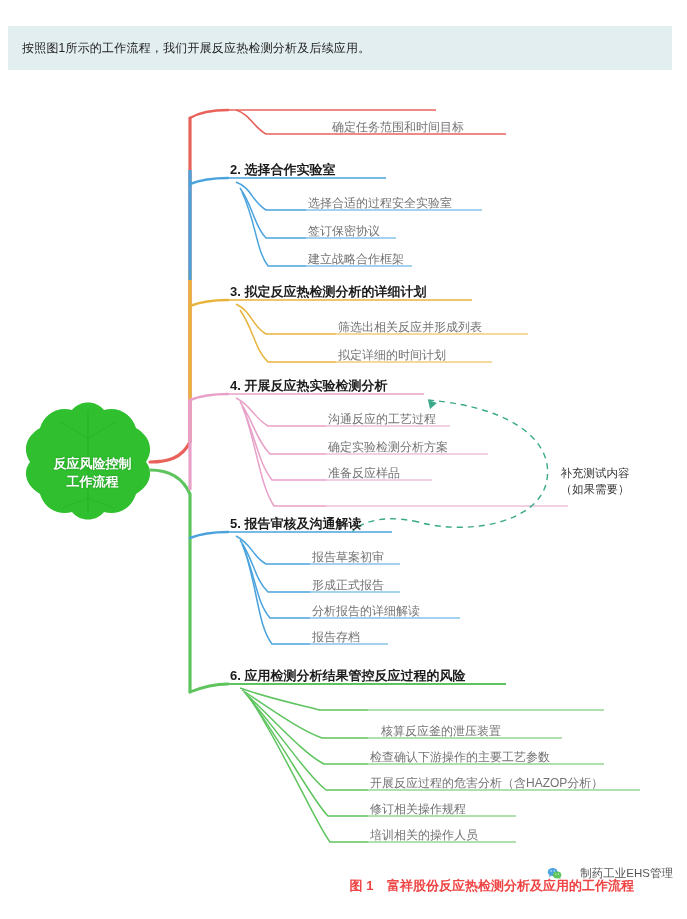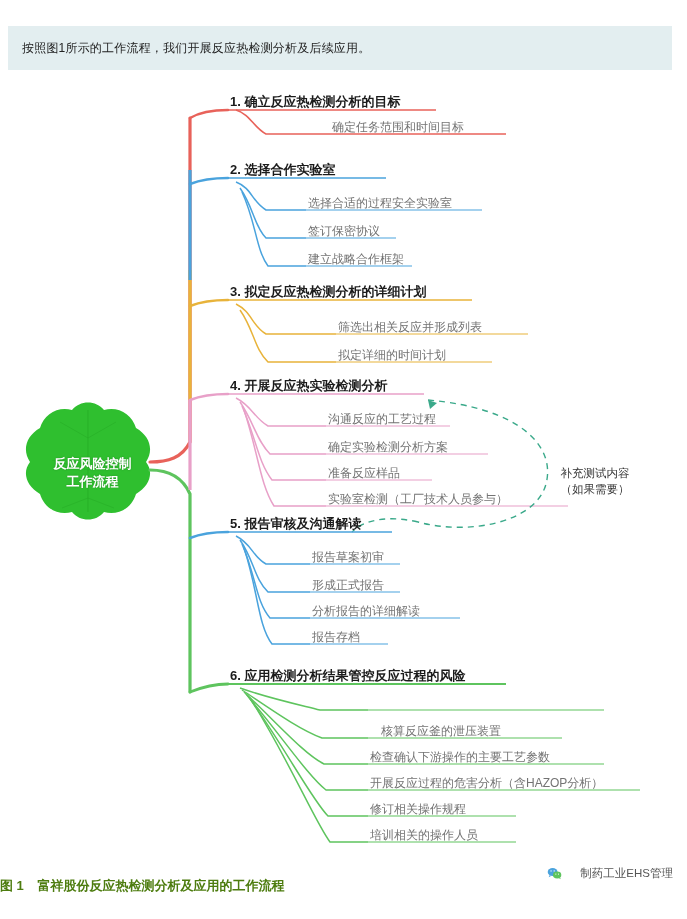--- a/index.html
+++ b/index.html
@@ -83,24 +83,24 @@
     text-align: center;
     font-size: 11.5px;
     color: #333;
     line-height: 1.4;
   }
   .caption {
     position: absolute;
     left: 0;
     top: 877px;
     width: 634px;
-    text-align: left;
+    text-align: right;
     font-size: 13px;
     font-weight: bold;
-    color: #4d7c0f;
+    color: #ef4444;
   }
   .caption .cap-no { margin-right: 10px; }
   .wechat {
     position: absolute;
     right: 14px;
     top: 866px;
     display: flex;
     align-items: center;
     gap: 18px;
     font-size: 11.5px;
@@ -199,37 +199,35 @@
     <path d="M368,746 L516,746" stroke="#5ec45e" stroke-width="1.2" fill="none"></path>
     <path d="M250,628 C288,688 316,754 330,772 L368,772" stroke="#5ec45e" stroke-width="1.5" fill="none"></path>
     <path d="M368,772 L516,772" stroke="#5ec45e" stroke-width="1.2" fill="none"></path>
   </svg>
 
   <div class="root-label">
     <div>反应风险控制</div>
     <div>工作流程</div>
   </div>
 
-  <div class="node level1" style="left:230px; top:24px;">1. 确立反应热检测分析的目标</div>
   <div class="node level2" style="left:332px; top:50px;">确定任务范围和时间目标</div>
 
   <div class="node level1" style="left:230px; top:92px;">2. 选择合作实验室</div>
   <div class="node level2" style="left:308px; top:126px;">选择合适的过程安全实验室</div>
   <div class="node level2" style="left:308px; top:154px;">签订保密协议</div>
   <div class="node level2" style="left:308px; top:182px;">建立战略合作框架</div>
 
   <div class="node level1" style="left:230px; top:214px;">3. 拟定反应热检测分析的详细计划</div>
   <div class="node level2" style="left:338px; top:250px;">筛选出相关反应并形成列表</div>
   <div class="node level2" style="left:338px; top:278px;">拟定详细的时间计划</div>
 
   <div class="node level1" style="left:230px; top:308px;">4. 开展反应热实验检测分析</div>
   <div class="node level2" style="left:328px; top:342px;">沟通反应的工艺过程</div>
   <div class="node level2" style="left:328px; top:370px;">确定实验检测分析方案</div>
   <div class="node level2" style="left:328px; top:396px;">准备反应样品</div>
-  <div class="node level2" style="left:328px; top:422px;">实验室检测（工厂技术人员参与）</div>
 
   <div class="note-label">
     <div>补充测试内容</div>
     <div>（如果需要）</div>
   </div>
 
   <div class="node level1" style="left:230px; top:446px;">5. 报告审核及沟通解读</div>
   <div class="node level2" style="left:312px; top:480px;">报告草案初审</div>
   <div class="node level2" style="left:312px; top:508px;">形成正式报告</div>
   <div class="node level2" style="left:312px; top:534px;">分析报告的详细解读</div>

